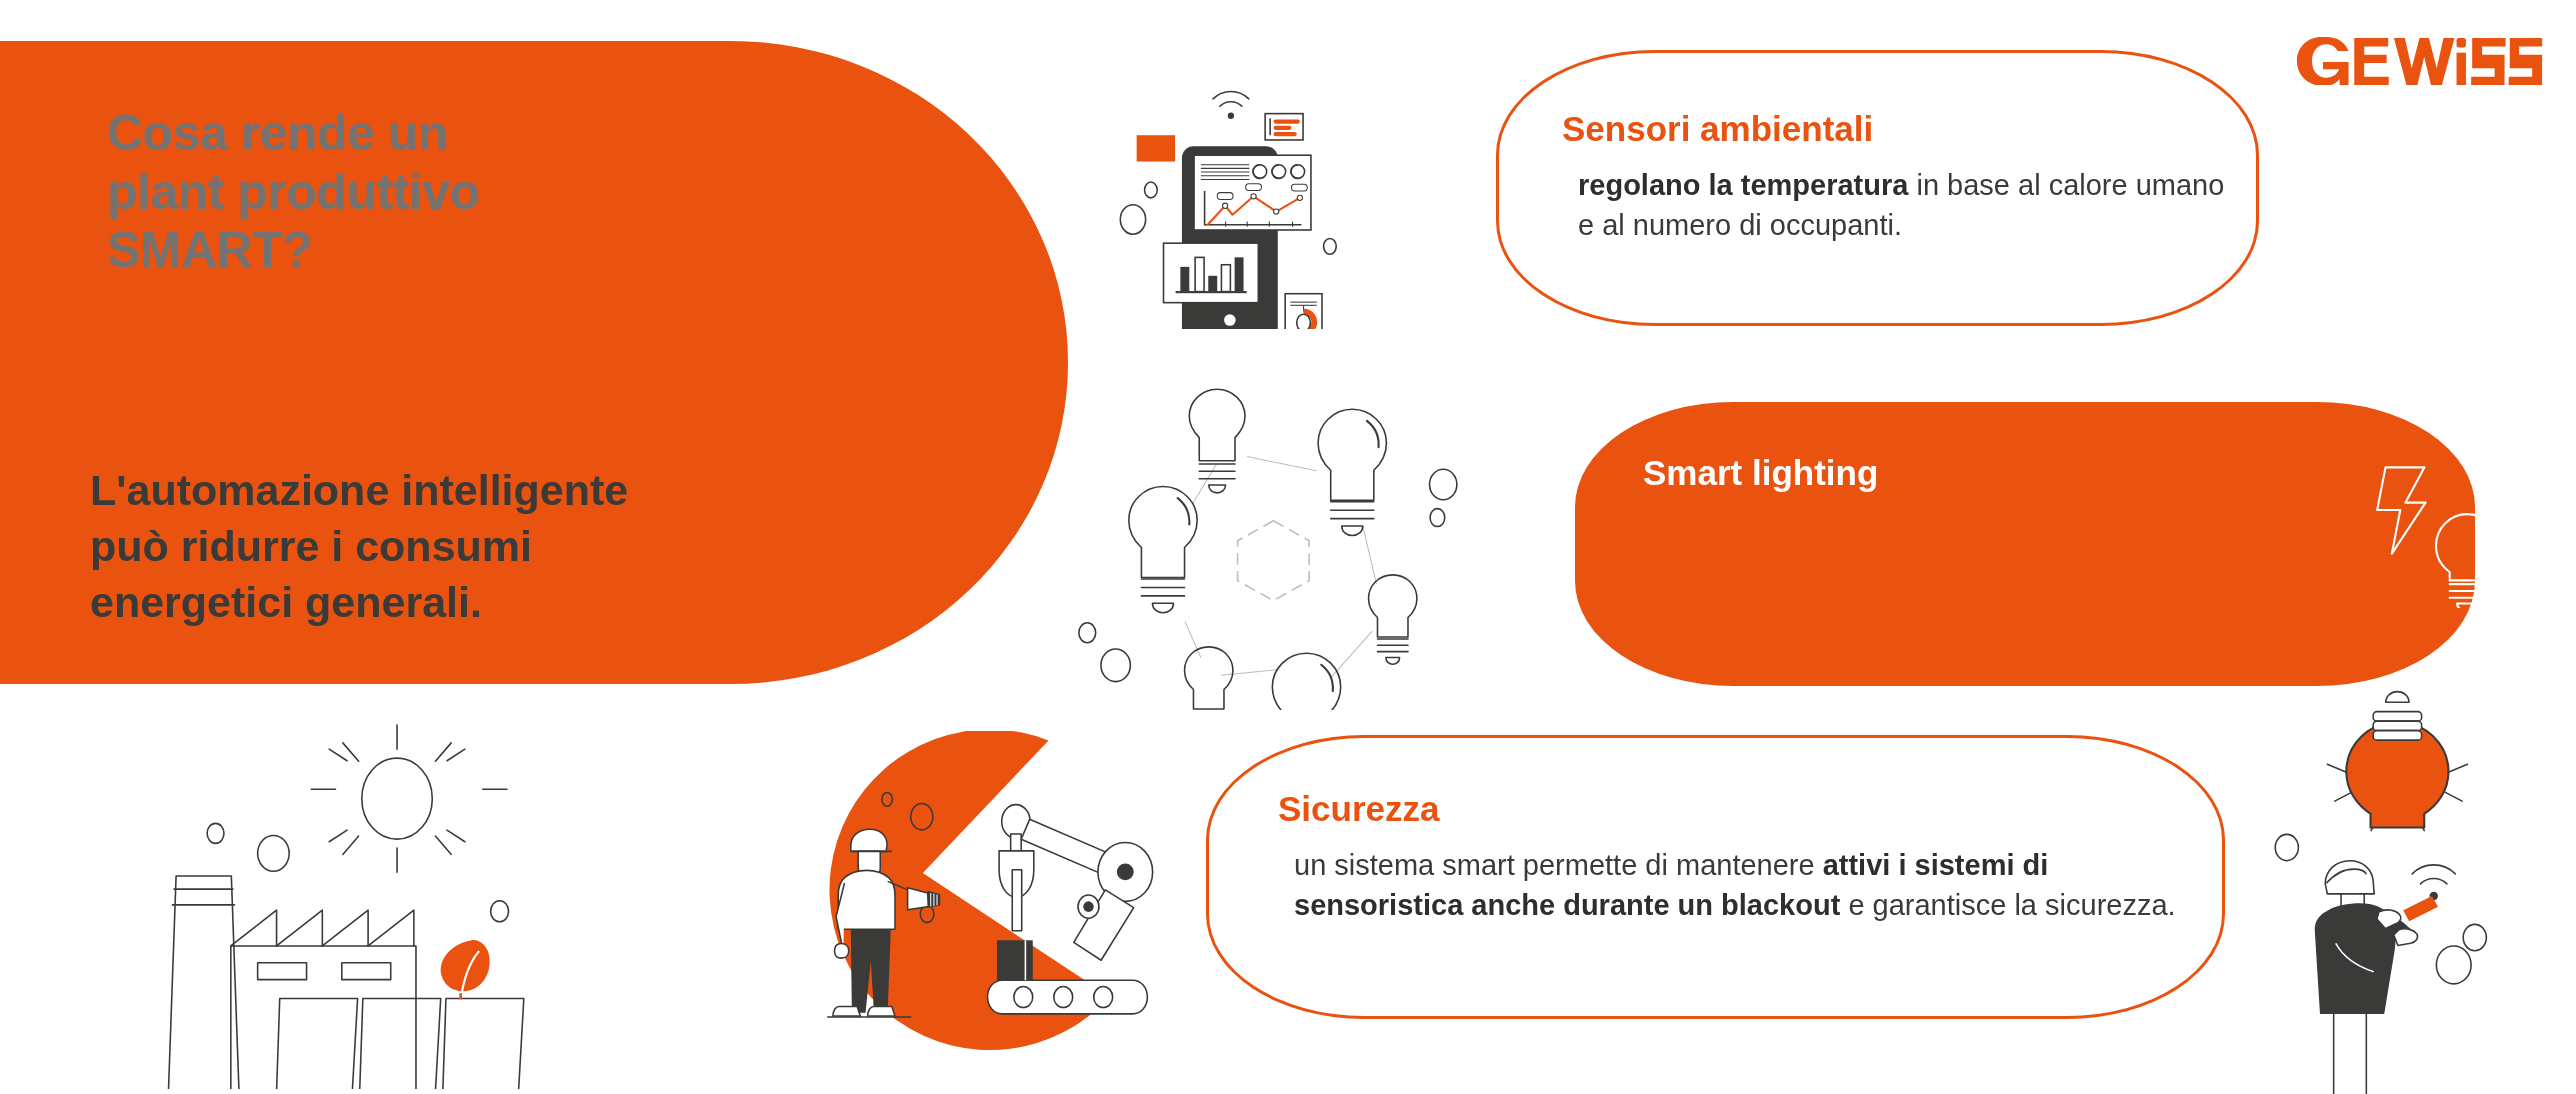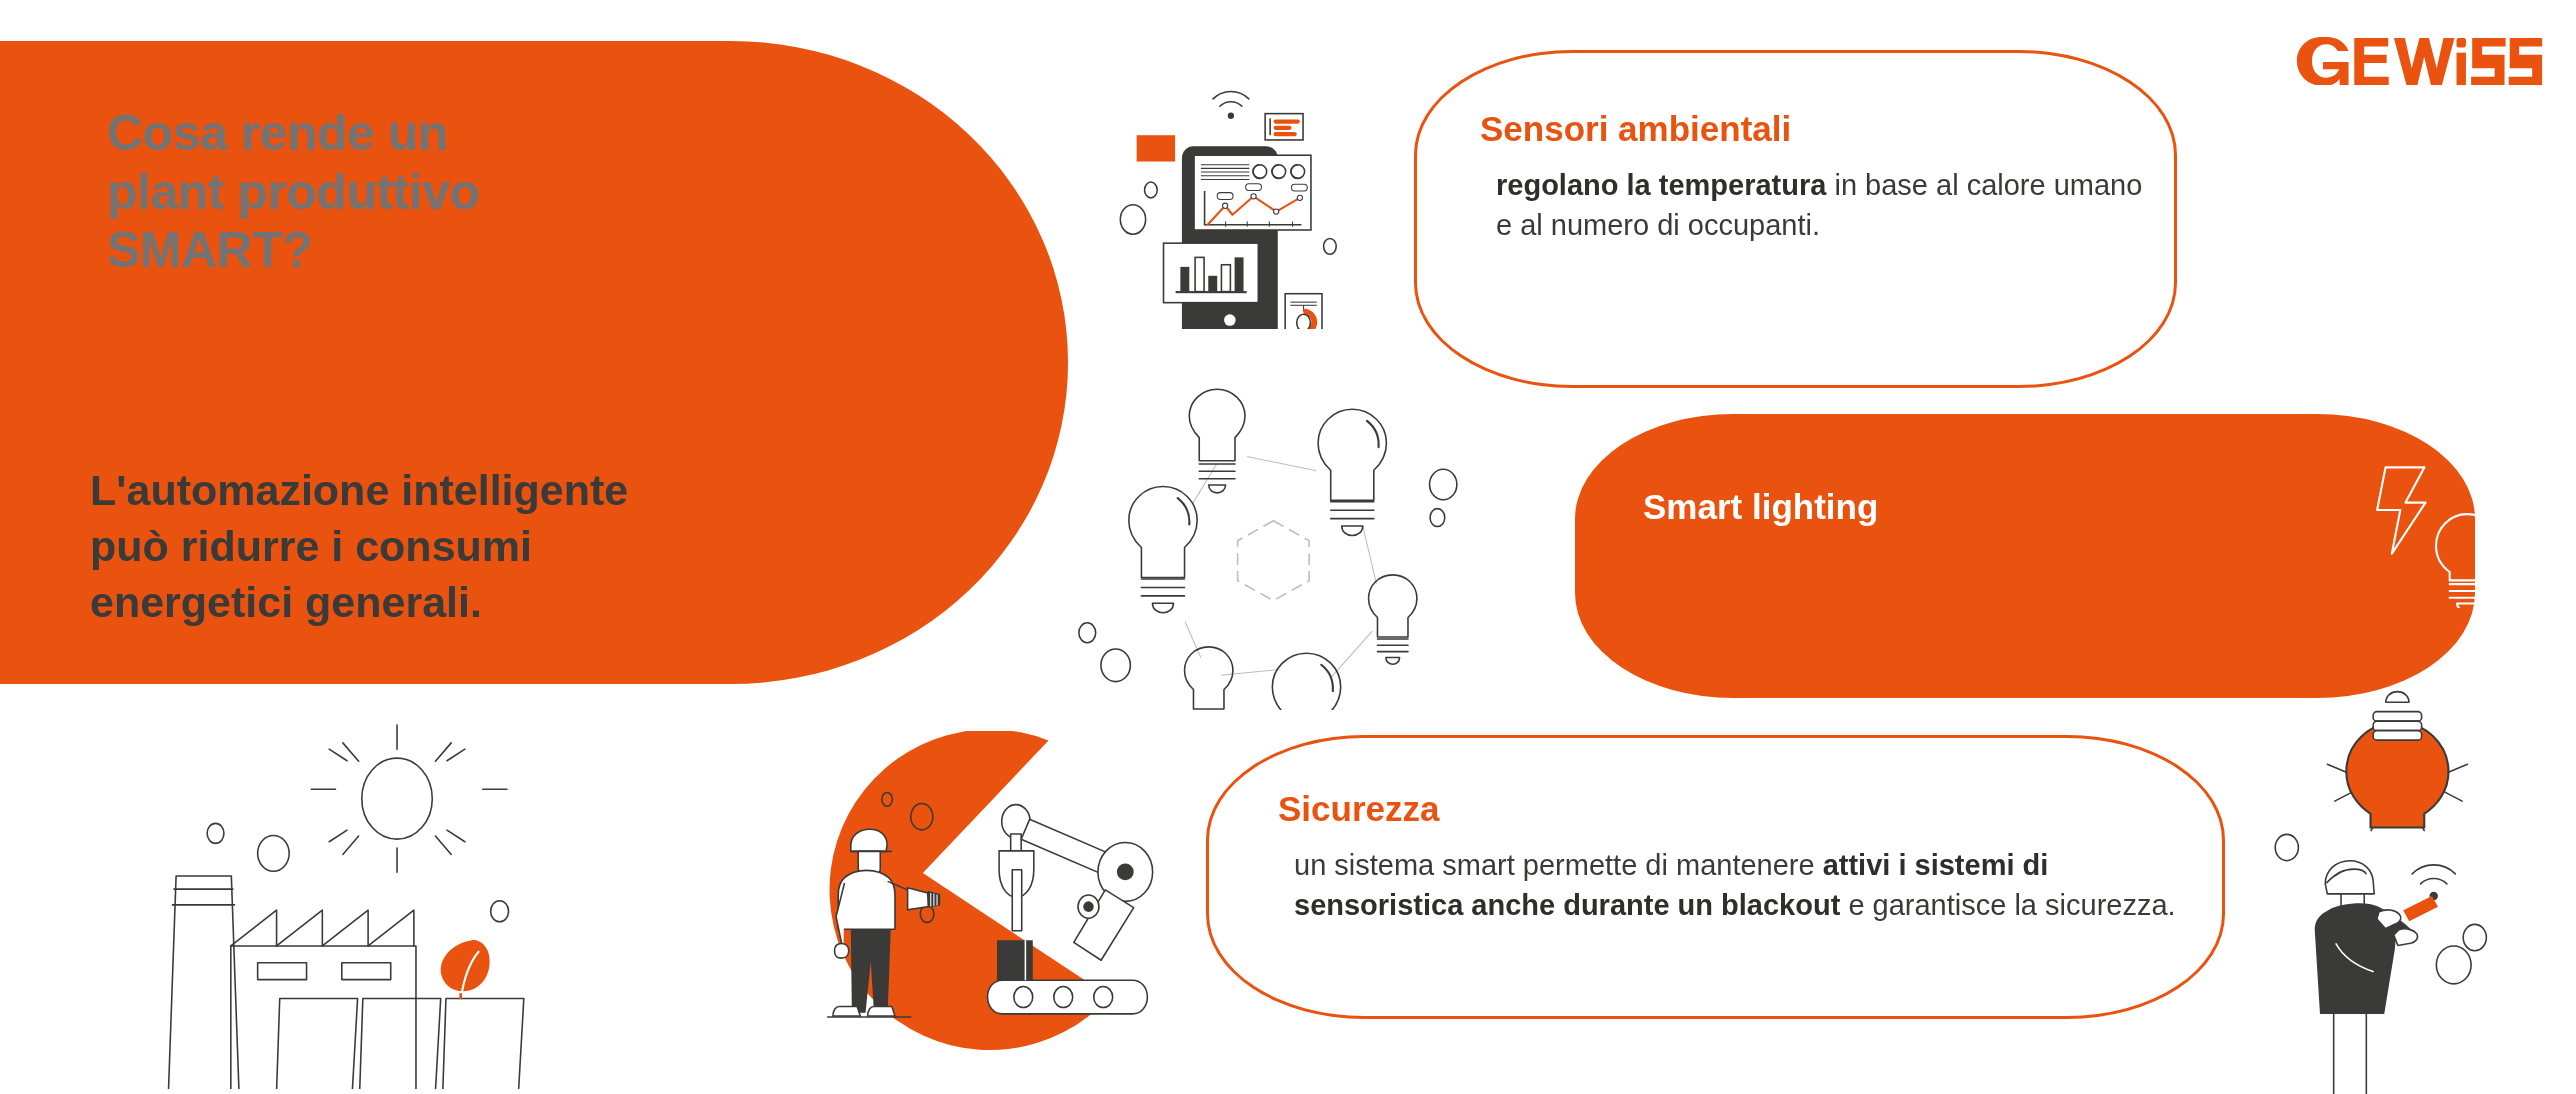--- a/index.html
+++ b/index.html
@@ -34,24 +34,24 @@
     border-radius:158px 158px 158px 158px / 105px 105px 105px 105px;
   }
   .card-filled{
     background:#E9520F;
     border-radius:158px 158px 158px 158px / 105px 105px 105px 105px;
   }
   .card-title{font-weight:700;font-size:35px;line-height:1.1;margin:0 0 13.7px 0;}
   .card-body{font-weight:400;font-size:29px;line-height:1.38;margin:16px;color:#3A3A38;}
   .card-body b{font-weight:700;color:#2E2E2C;}
 
-  #card-sensori{left:1414px;top:50px;width:763px;height:338px;padding:57px 0 8px 63px;}
+  #card-sensori{left:1496px;top:50px;width:763px;height:276px;padding:57px 0 8px 63px;}
   #card-sensori .card-title{color:#E9520F;}
 
-  #card-lighting{left:1575px;top:414px;width:900px;height:284px;padding:74px 0 0 68px;}
+  #card-lighting{left:1575px;top:402px;width:900px;height:284px;padding:52px 0 0 68px;}
   #card-lighting .card-title{color:#ffffff;}
 
   #card-sicurezza{left:1206px;top:735px;width:1019px;height:284px;padding:52px 0 0 69px;}
   #card-sicurezza .card-title{color:#E9520F;}
 
   
   .ill{position:absolute;}
   #ill-dashboard{left:1084px;top:42px;width:337px;height:287px;}
   #ill-bulbnet{left:1063px;top:363px;width:405px;height:347px;}
   #ill-factory{left:84px;top:705px;width:463px;height:384px;}

